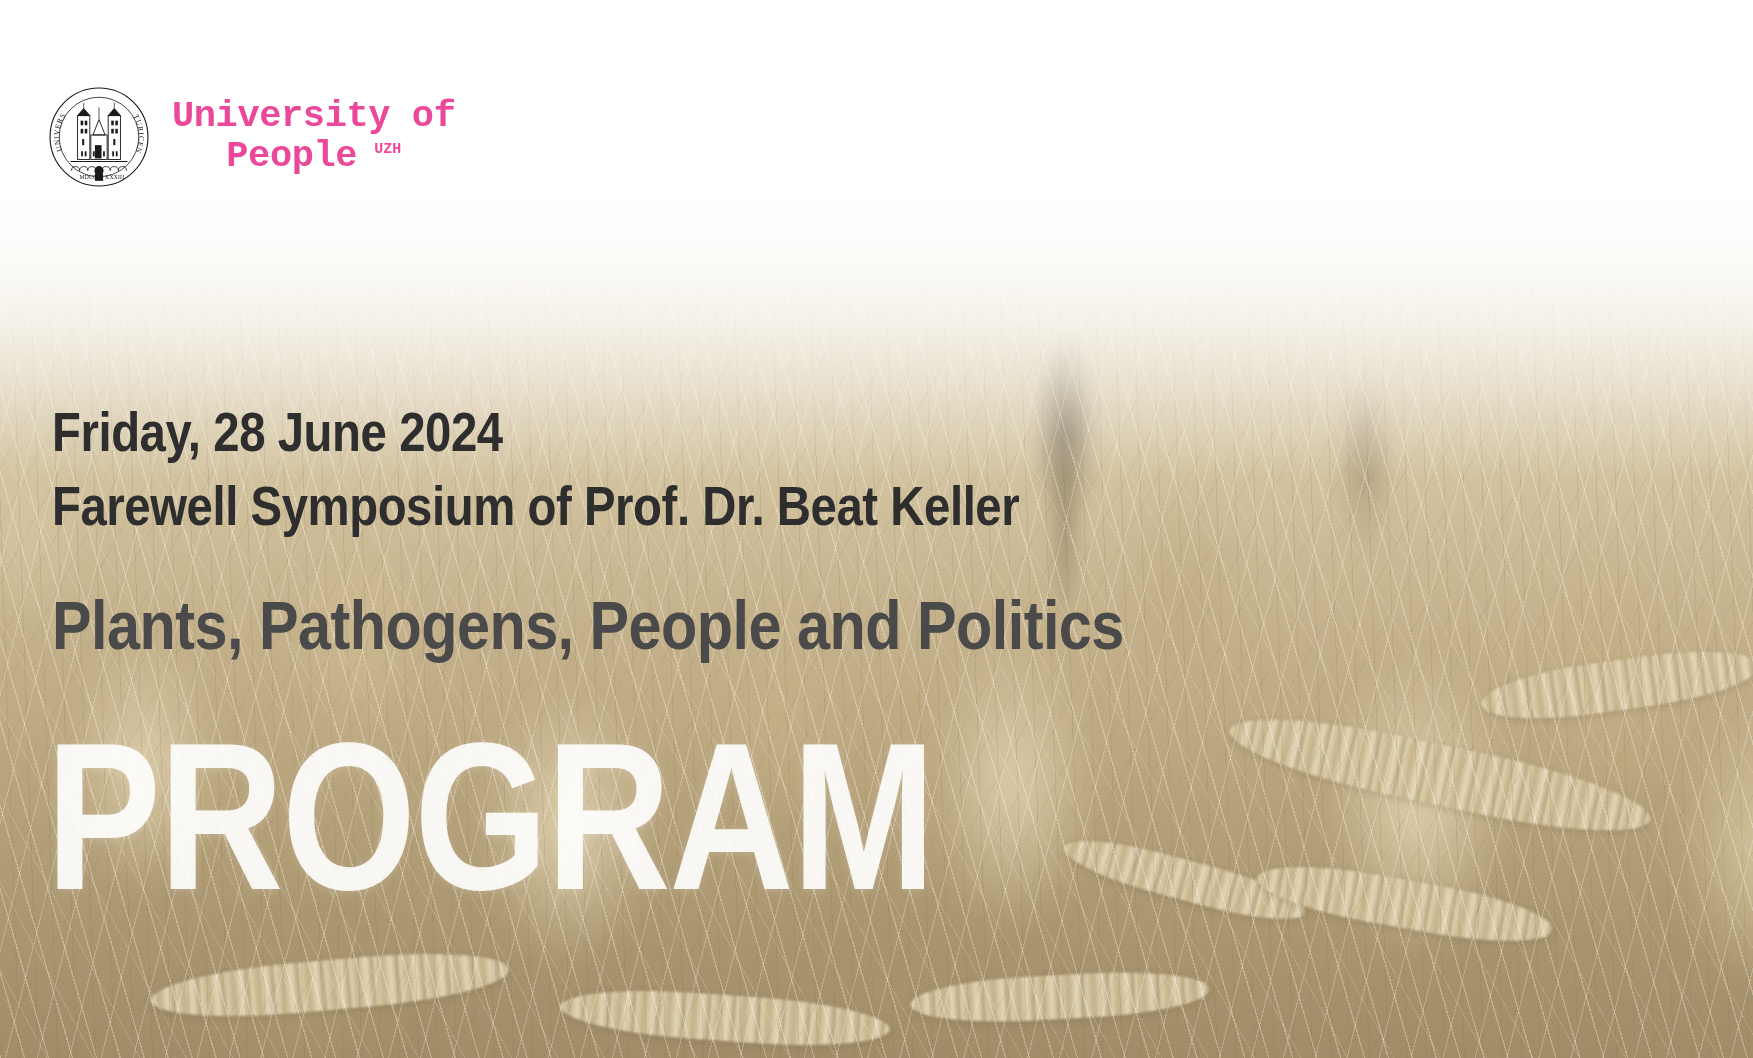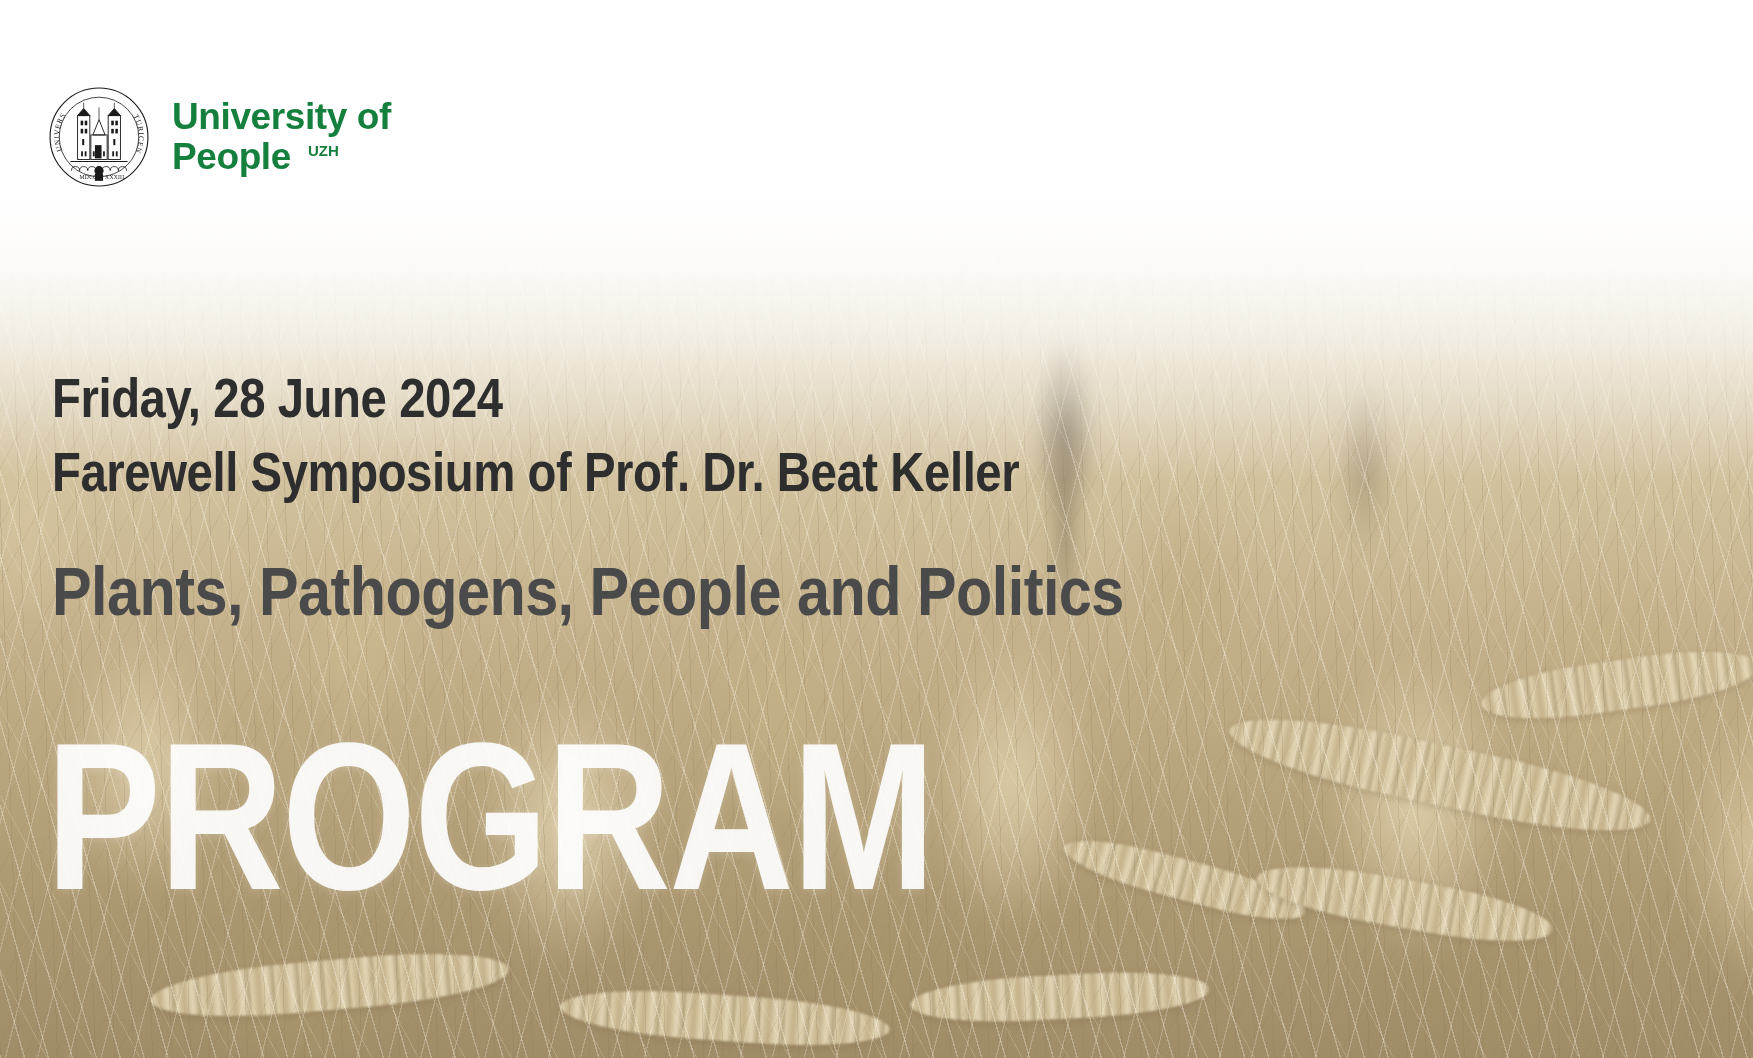--- a/index.html
+++ b/index.html
@@ -146,41 +146,42 @@
     display: flex;
     align-items: center;
     gap: 22px;
   }
   .seal {
     width: 102px;
     height: 102px;
     flex: 0 0 auto;
   }
   .wordmark {
-    color: #15803d;
-    font-family: Liberation Sans, sans-serif;
+    color: #ec4899;
+    font-family: Liberation Mono, monospace;
     font-weight: bold;
     font-size: 37px;
     line-height: 1.08;
     letter-spacing: -0.4px;
     white-space: nowrap;
+    text-align: center;
   }
   .wordmark .sup {
     font-size: 15px;
     vertical-align: super;
     font-weight: bold;
     letter-spacing: 0;
     margin-left: 17px;
   }
 
   
   .headline {
     position: absolute;
     left: 52px;
-    top: 362px;
+    top: 396px;
     width: 1600px;
   }
   .line-date,
   .line-sub {
     color: #2e2e2e;
     font-family: "Liberation Sans Narrow", "Liberation Sans", sans-serif;
     font-weight: bold;
     font-size: 55px;
     line-height: 1.34;
     letter-spacing: -0.5px;

